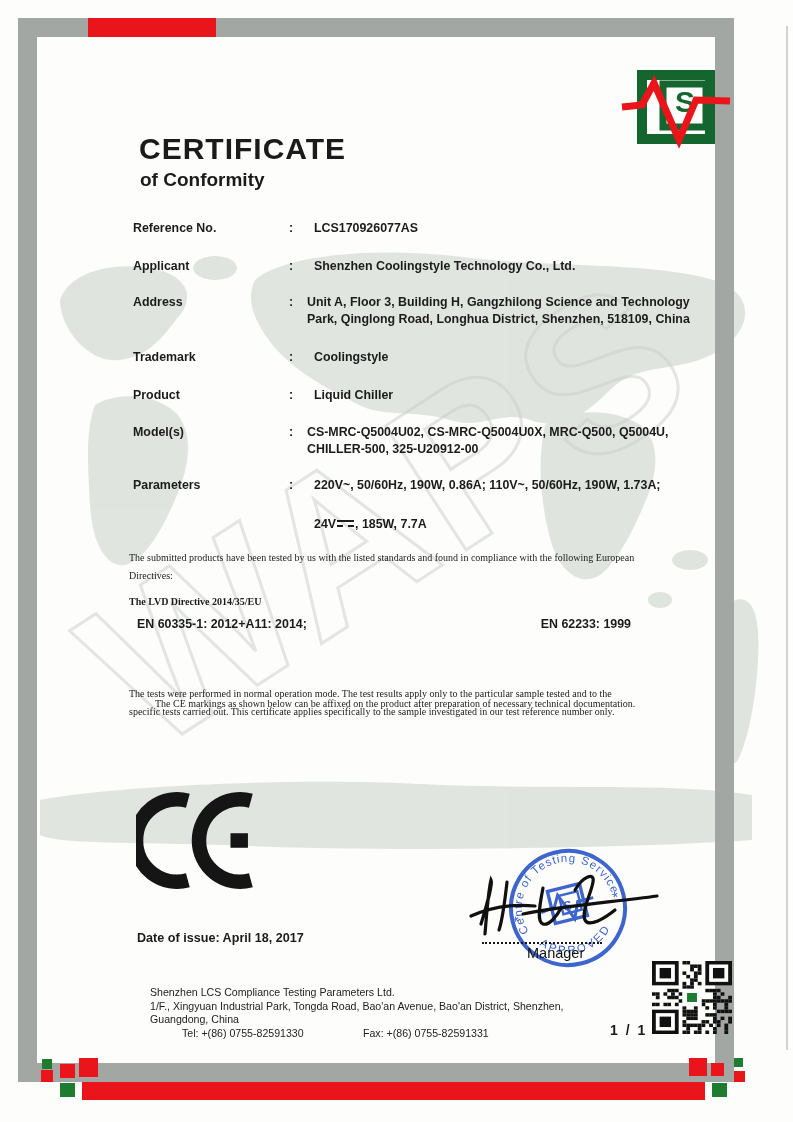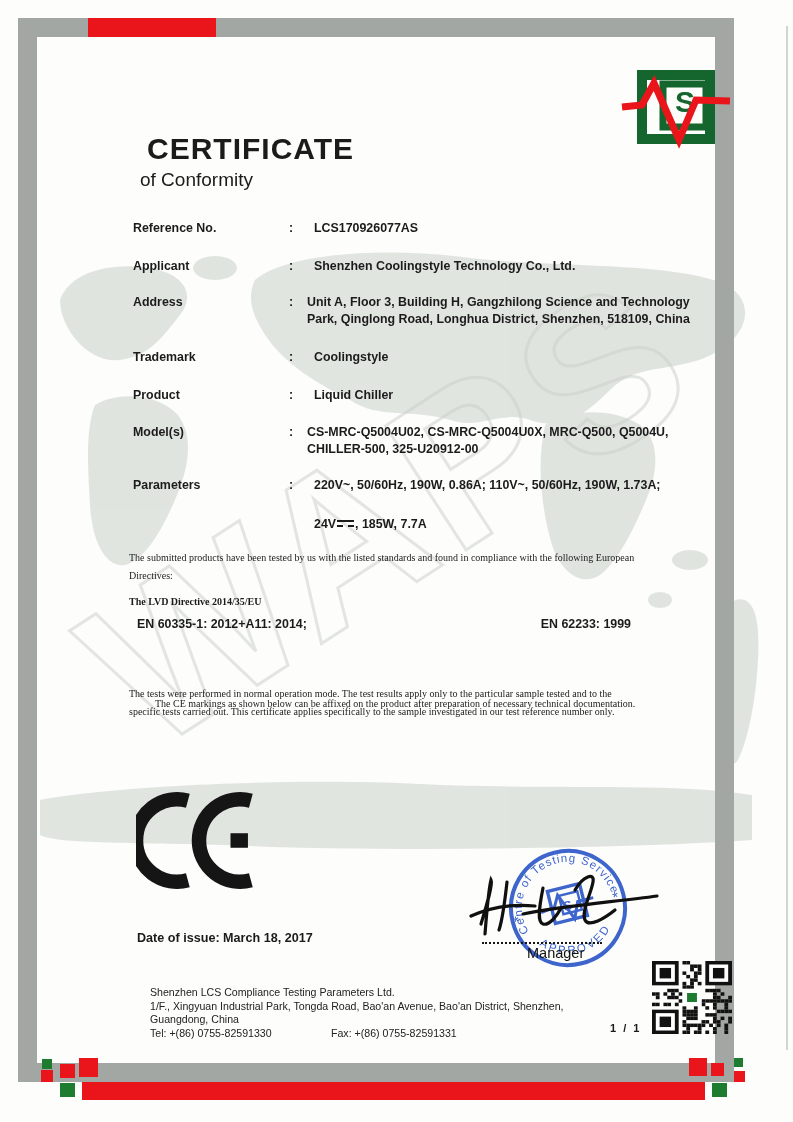--- a/index.html
+++ b/index.html
@@ -13,23 +13,23 @@
   #bg { position:absolute; left:0; top:0; z-index:0; }
   
   .frame { position:absolute; left:18px; top:18px; width:716px; height:1064px;
            border:19px solid #a3a7a4; box-sizing:border-box; z-index:3; pointer-events:none; }
   .deco { position:absolute; z-index:4; }
   .red   { background:#e9151b; }
   .green { background:#1e7c31; }
   .edge-line { position:absolute; left:786px; top:26px; width:2px; height:1024px;
                background:#c5c9c6; opacity:.8; z-index:1; }
   
-  .title { position:absolute; left:147px; top:132px; font-size:30px; font-weight:bold;
+  .title { position:absolute; left:139px; top:132px; font-size:30px; font-weight:bold;
            letter-spacing:1px; z-index:5; }
-  .subtitle { position:absolute; left:140px; top:169px; font-size:19px; font-weight:normal; z-index:5; }
+  .subtitle { position:absolute; left:140px; top:169px; font-size:19px; font-weight:bold; z-index:5; }
   .logo-svg { position:absolute; left:620px; top:66px; z-index:5; }
   
   .frow { position:absolute; left:133px; z-index:5; font-size:12.4px; font-weight:bold; line-height:16.5px; }
   .frow .lbl { position:absolute; left:0; top:0; white-space:nowrap; }
   .frow .col { position:absolute; left:156px; top:0; }
   .frow .val { position:absolute; left:174px; top:0; }
   .w-addr  { width:405px; }
   .w-model { width:390px; }
   .nowrap  { white-space:nowrap;margin-left:7px; }
   
@@ -45,23 +45,23 @@
   .date-line { position:absolute; left:137px; top:931px; font-size:12.6px; font-weight:bold; z-index:5; }
   .stamp-svg { position:absolute; left:488px; top:828px; z-index:5; opacity:.9; }
   .sig-svg   { position:absolute; left:463px; top:860px; z-index:6; }
   .dotline   { position:absolute; left:482px; top:942px; width:120px;
                border-top:2px dotted #161616; z-index:6; }
   .manager   { position:absolute; left:527px; top:945px; font-size:14.5px; color:#121212; z-index:7; }
   .qr-svg    { position:absolute; left:652px; top:961px; z-index:5; }
   
   .footer { position:absolute; left:150px; top:986px; width:470px; font-size:10.6px;
             line-height:13.6px; z-index:5; color:#222; }
-  .footer .pair { display:flex; }
+  .footer .pair { display:flex;margin-left:32px; }
   .footer .pair .c1 { width:181px; }
-  .pagenum { position:absolute; left:610px; top:1022px; font-size:11px; font-weight:bold;
+  .pagenum { position:absolute; left:610px; top:1022px; font-size:14px; font-weight:bold;
              letter-spacing:2px; z-index:5; }
   .ce-svg { position:absolute; left:136px; top:792px; z-index:5; }
 </style>
 </head>
 <body>
 
 <div id="page">
 
   <svg id="bg" width="793" height="1122" aria-hidden="true">
     <g fill="#dadfd9" opacity="0.8">
@@ -155,21 +155,21 @@
   </div>
   <div class="para" style="top:637px;margin-top:48px;">The tests were performed in normal operation mode. The test results apply only to the particular sample tested and to the specific tests carried out. This certificate applies specifically to the sample investigated in our test reference number only.</div>
   <div class="para" style="top:695px;margin-left:26px;">The CE markings as shown below can be affixed on the product after preparation of necessary technical documentation.</div>
 
   <svg class="ce-svg" width="126" height="97" viewBox="0 0 260 200">
     <path d="M107,17.9 A85,85 0 1 0 107,182.1" fill="none" stroke="#151515" stroke-width="30"></path>
     <path d="M237,17.9 A85,85 0 1 0 237,182.1" fill="none" stroke="#151515" stroke-width="30"></path>
     <path d="M195,100 L231,100" fill="none" stroke="#151515" stroke-width="30"></path>
   </svg>
 
-  <div class="date-line">Date of issue: March 18, 2017</div>
+  <div class="date-line">Date of issue: April 18, 2017</div>
 
   <svg class="stamp-svg" width="160" height="160" viewBox="0 0 160 160">
     <defs>
       <path id="arcTop" d="M36.8,95.7 A46,46 0 1 1 123.2,95.7"></path>
       <path id="arcBot" d="M36.5,98.3 A48,48 0 0 0 123.5,98.3"></path>
     </defs>
     <g transform="rotate(-14 80 80)" stroke="#2a55c8" fill="#2a55c8">
       <circle cx="80" cy="80" r="57" fill="none" stroke-width="4"></circle>
       <text font-size="11.5" letter-spacing="1.1" stroke="none" font-family="Liberation Sans, sans-serif">
         <textPath href="#arcTop" startOffset="2">Centre of Testing Service</textPath>

